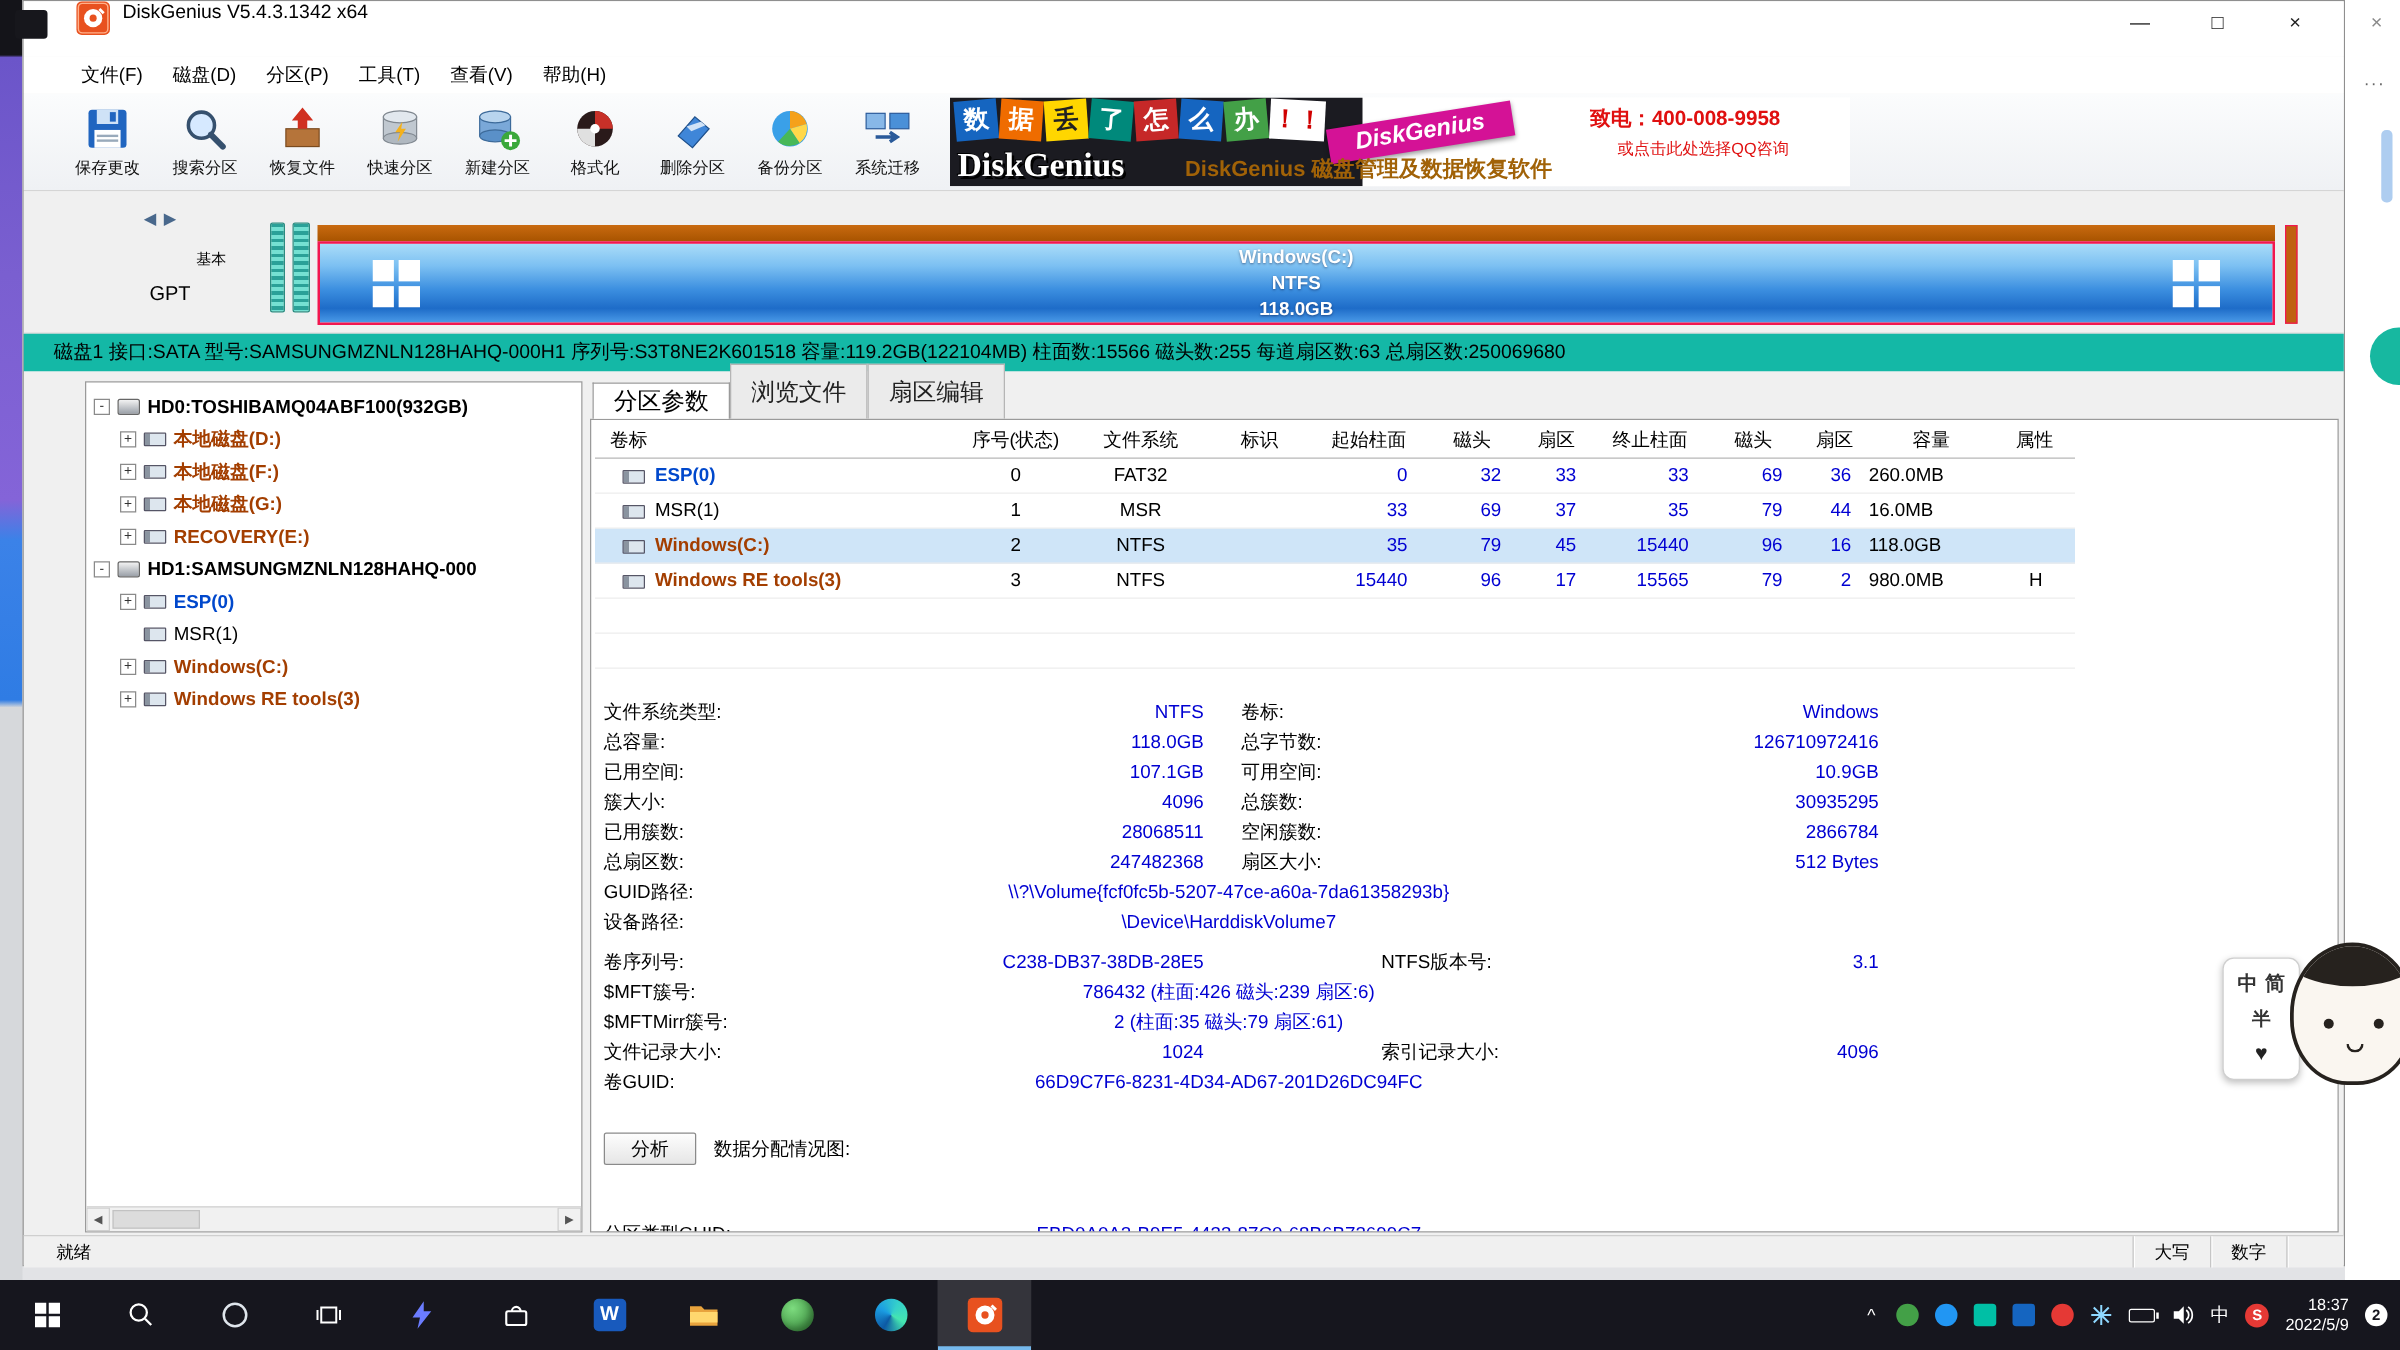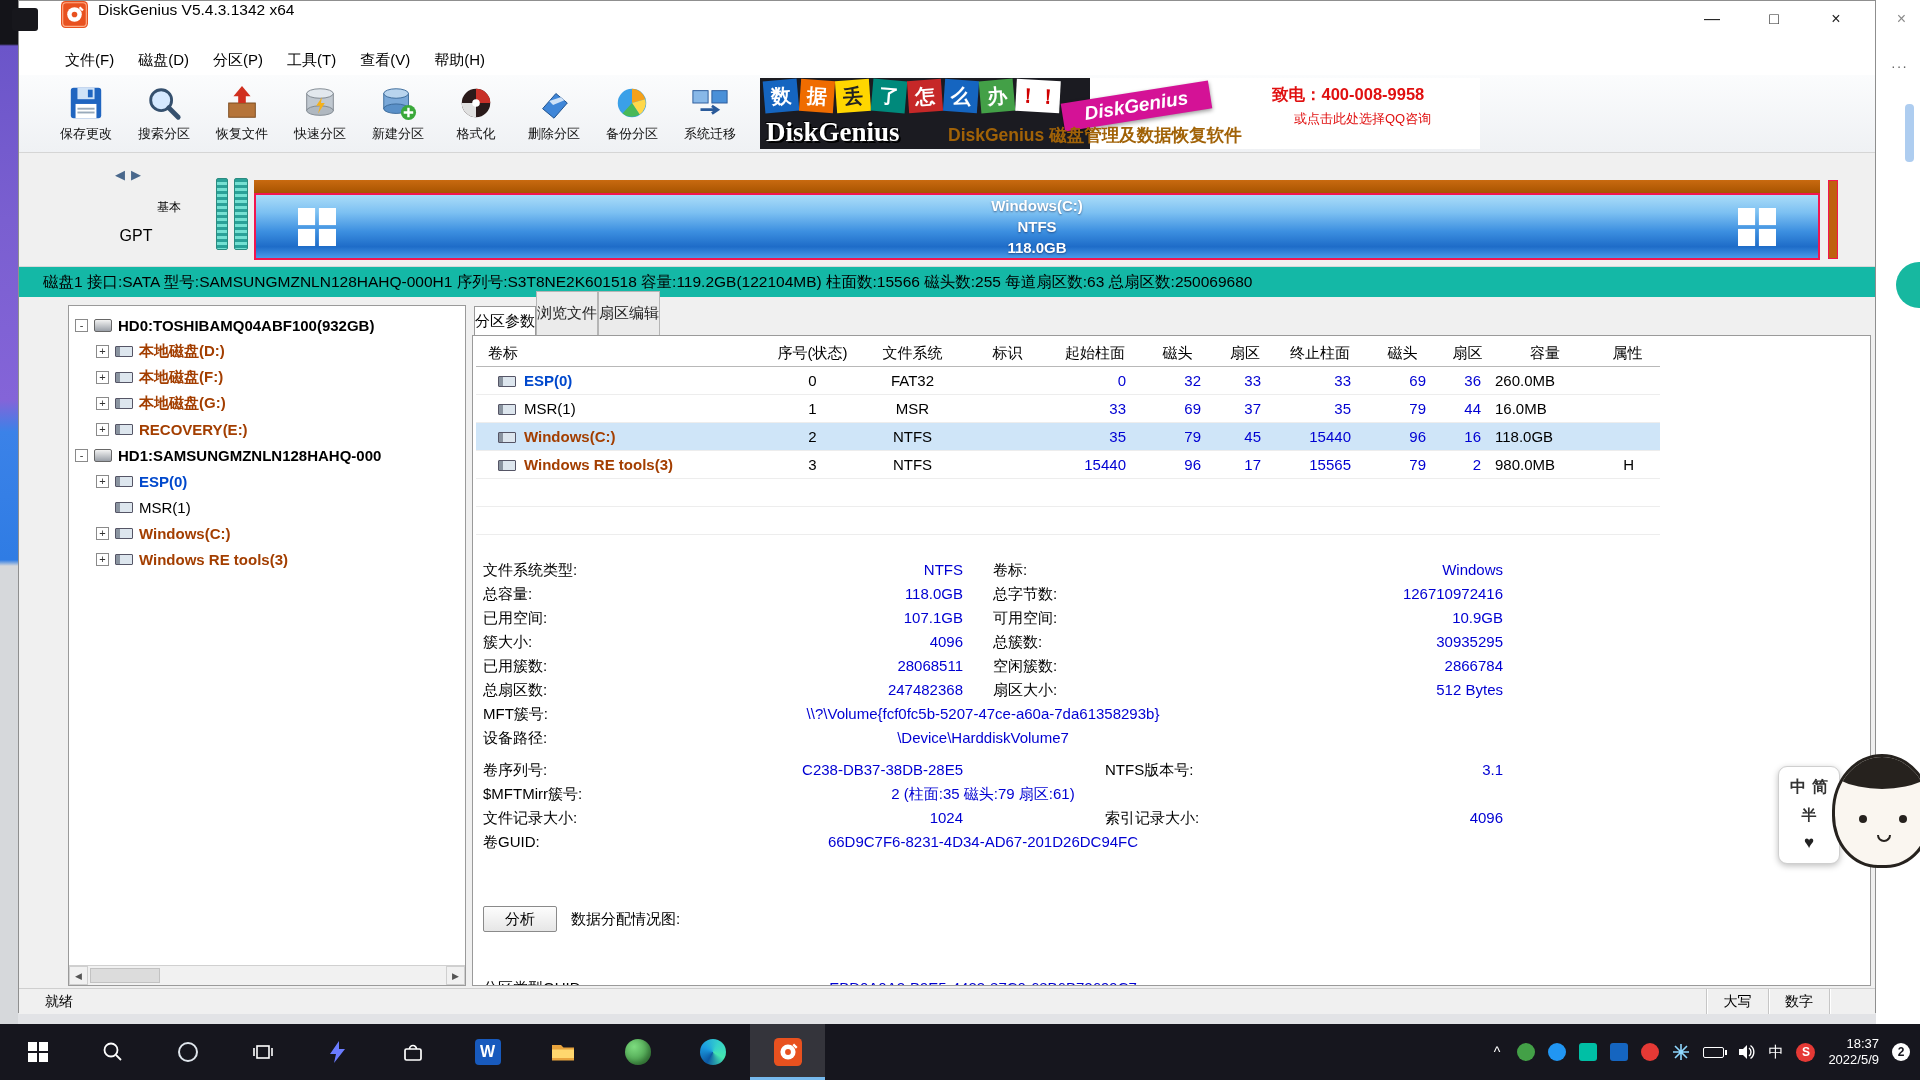--- a/index.html
+++ b/index.html
@@ -89,21 +89,21 @@
   .tlbl.blue{font-weight:bold;color:#0048cc}
   #tree-hscroll{position:absolute;left:0;right:0;bottom:0;height:20px;background:#f1f1f1;border-top:1px solid #d0d0d0;display:flex;align-items:center}
   .sarrow{width:19px;height:19px;background:#f1f1f1;border:1px solid #cfcfcf;display:flex;align-items:center;justify-content:center;font-size:9px;color:#555;flex:none}
   #tree-hscroll .track{flex:1;position:relative;height:100%}
   #tree-hscroll .thumb{position:absolute;left:2px;top:2px;width:70px;height:15px;background:#dcdcdc;border:1px solid #c2c2c2}
   #tree-hscroll .sarrow.right{margin-left:auto}
 
   
   #rpanel{position:absolute;left:453px;top:304px;width:1399px;height:681px}
   #tabsbar{position:absolute;left:0;top:0;right:0;height:30px;display:flex;align-items:flex-end;padding-left:2px}
-  .tab{padding:0 0;font-size:15px;display:flex;align-items:center;justify-content:center}
+  .tab{padding:0 16px;font-size:19px;display:flex;align-items:center;justify-content:center}
   .tab.active{height:29px;background:#fff;border:1px solid #9a9a9a;border-bottom:none;position:relative;z-index:3}
   .tab.inactive{height:44px;background:#ebebeb;border:1px solid #b5b5b5;border-bottom:none;color:#222}
   #rcontent{position:absolute;left:0;top:30px;right:0;bottom:0;background:#fff;border:1px solid #9a9a9a;overflow:hidden;z-index:2}
 
   
   #thead{position:absolute;left:3px;top:3px;display:flex;height:28px;border-bottom:1px solid #b8b8b8}
   .hc,.tc{height:28px;line-height:28px;font-size:15px;overflow:hidden;white-space:nowrap}
   .hc{text-align:center}
   .hc.c0{text-align:left;padding-left:12px}
   .c0{width:289px}.c1{width:95px}.c2{width:105px}.c3{width:85px}.c4{width:90px}.c5{width:75px}.c6{width:60px}
@@ -540,32 +540,36 @@
             <span class="dl2">空闲簇数:</span>
             <span class="dv2">2866784</span>
           </div>
         <div class="drow">
             <span class="dl1">总扇区数:</span>
             <span class="dv1">247482368</span>
             <span class="dl2">扇区大小:</span>
             <span class="dv2">512 Bytes</span>
           </div>
         <div class="drow wide">
-            <span class="dl1">MFT簇号:</span>
+            <span class="dl1">GUID路径:</span>
             <span class="dv1">\\?\Volume{fcf0fc5b-5207-47ce-a60a-7da61358293b}</span>
           </div>
         <div class="drow wide">
             <span class="dl1">设备路径:</span>
             <span class="dv1">\Device\HarddiskVolume7</span>
           </div>
         <div class="drow alt gap">
             <span class="dl1">卷序列号:</span>
             <span class="dv1">C238-DB37-38DB-28E5</span>
             <span class="dl2">NTFS版本号:</span>
             <span class="dv2">3.1</span>
+          </div>
+        <div class="drow wide">
+            <span class="dl1">$MFT簇号:</span>
+            <span class="dv1">786432 (柱面:426 磁头:239 扇区:6)</span>
           </div>
         <div class="drow wide">
             <span class="dl1">$MFTMirr簇号:</span>
             <span class="dv1">2 (柱面:35 磁头:79 扇区:61)</span>
           </div>
         <div class="drow alt">
             <span class="dl1">文件记录大小:</span>
             <span class="dv1">1024</span>
             <span class="dl2">索引记录大小:</span>
             <span class="dv2">4096</span>

